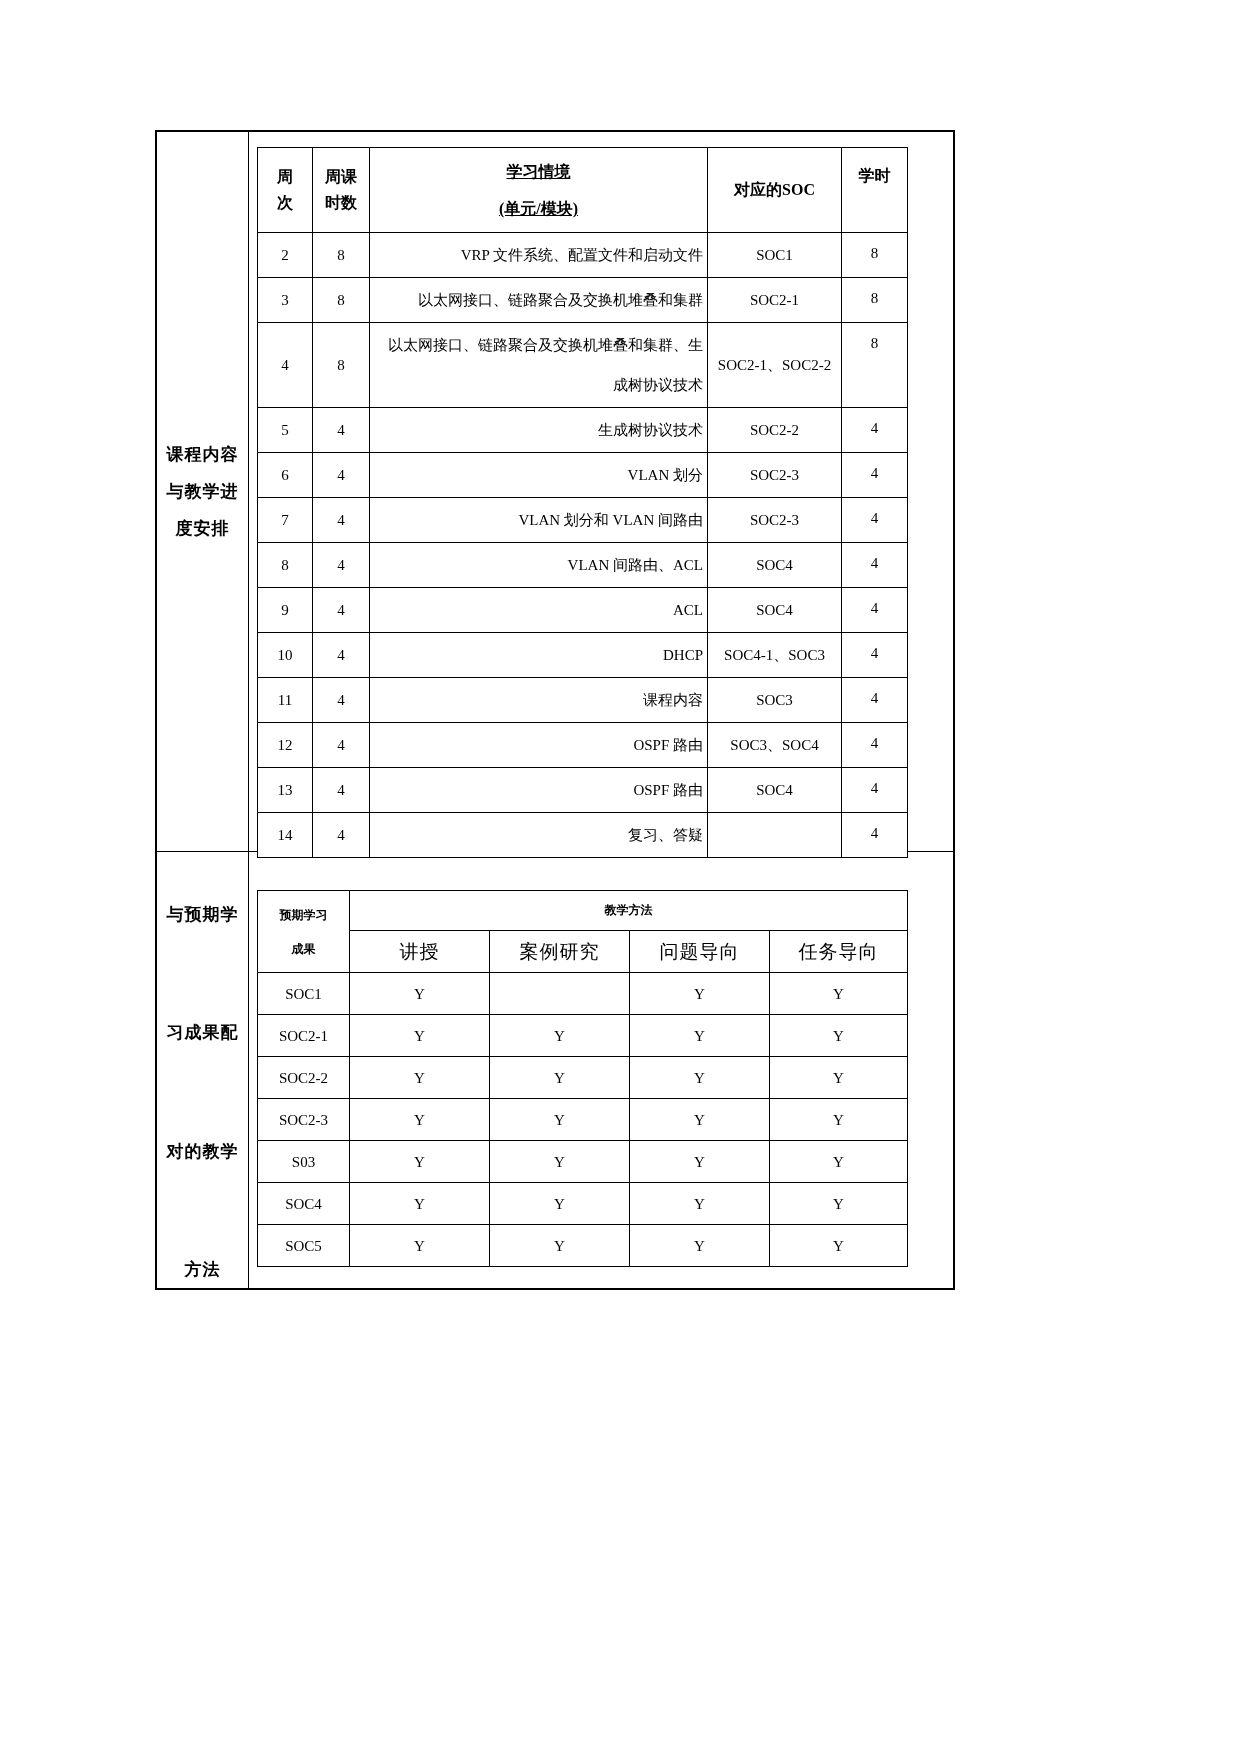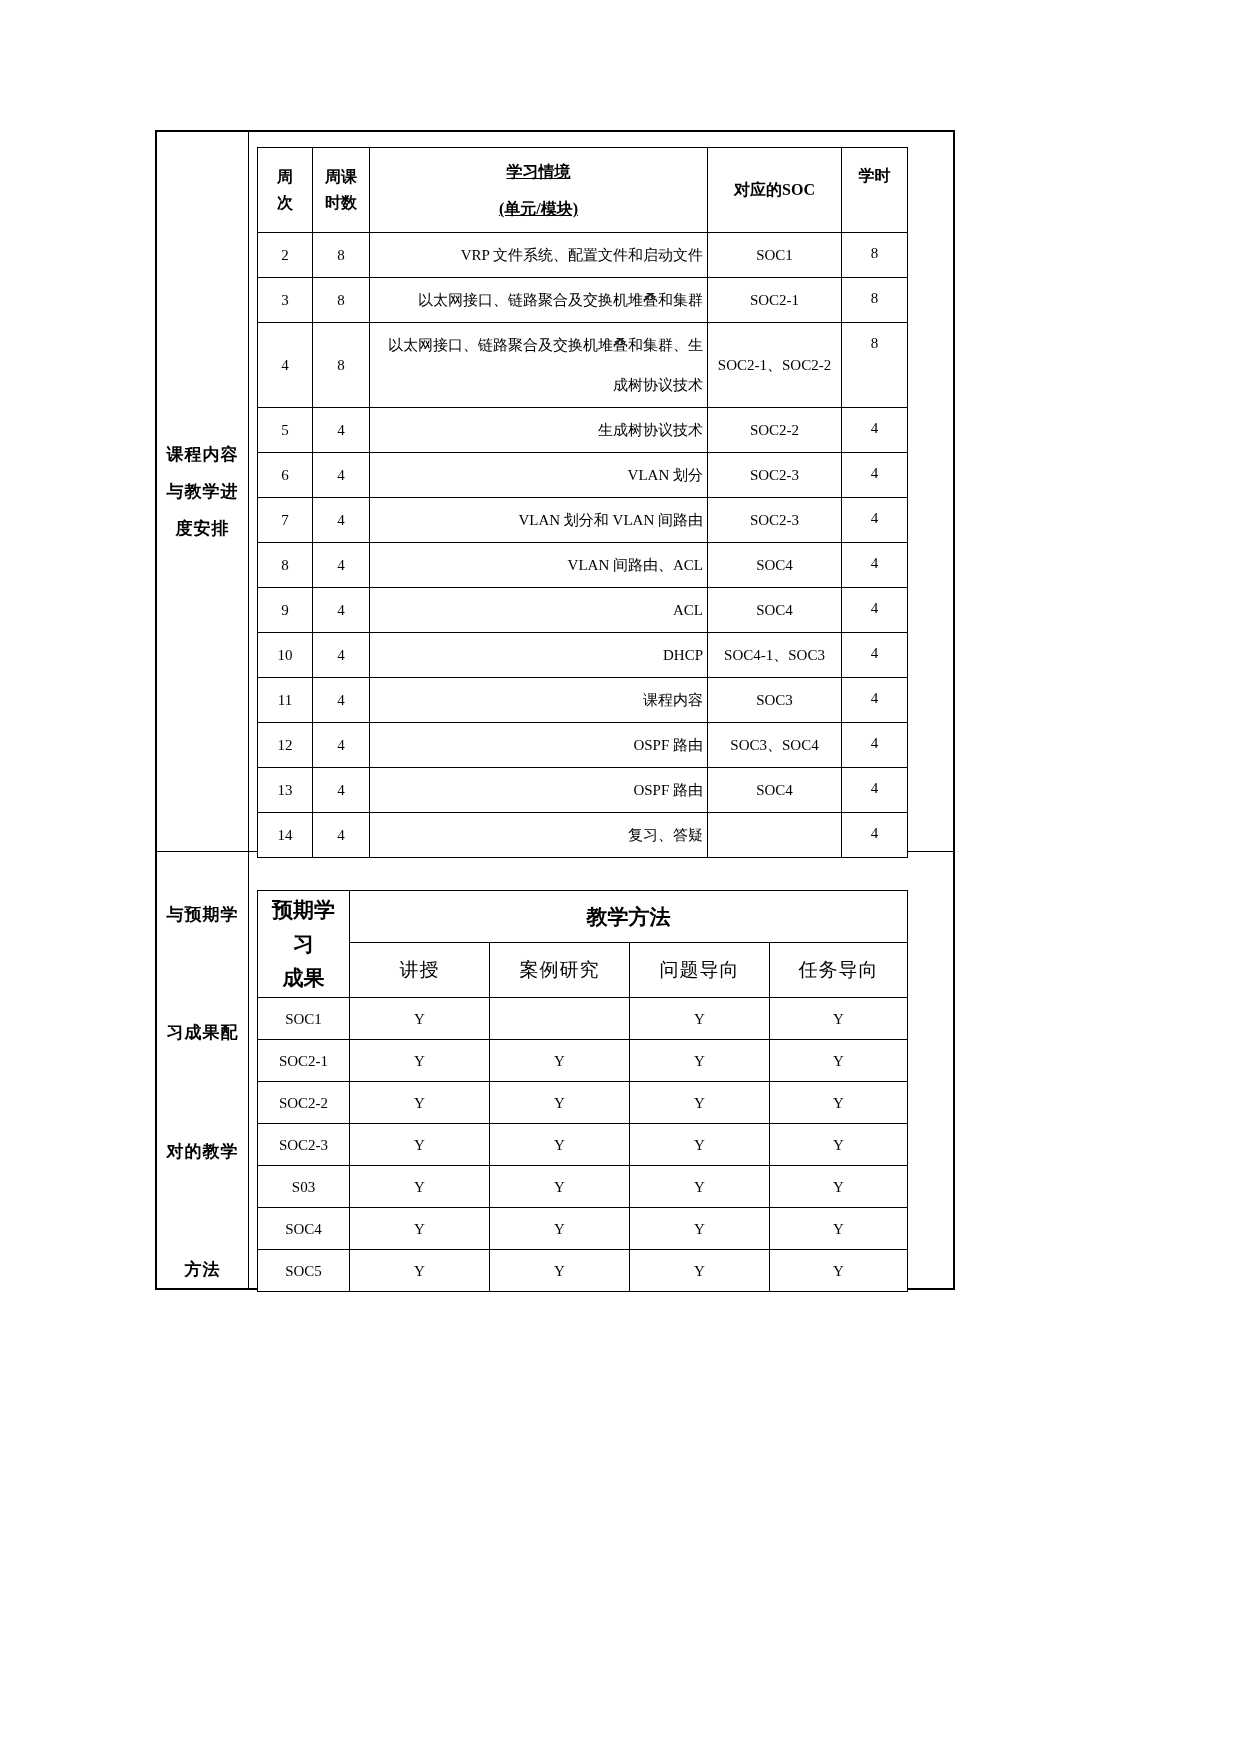--- a/index.html
+++ b/index.html
@@ -59,21 +59,21 @@
   .schedule thead th.tight div { line-height: 26px; }
   .schedule thead th.wide-lines div { line-height: 37px; text-decoration: underline; }
   .schedule thead th.th-hours { vertical-align: top; padding-top: 18px; }
   .schedule tbody td { height: 45px; font-size: 15px; line-height: 34px; }
   .schedule tbody td.c-sit { line-height: 40px; text-align: right; }
   .schedule tbody td.c-hours { vertical-align: top; padding-top: 8px; line-height: 24px; }
   .schedule tbody td.c-soc { font-size: 15px; }
 
   
   .methods { margin: 38px 0 0 8px; width: 650px; }
-  .methods thead th { font-size: 21px; font-weight: bold; }
+  .methods thead th { font-size: 12px; font-weight: bold; }
   .methods thead th.methods-head { height: 40px; }
   .methods thead th.outcome-head div { line-height: 34px; }
   .methods thead tr.method-names th { height: 42px; font-size: 19px; font-weight: normal; letter-spacing: 1px; }
   .methods tbody td { height: 42px; font-size: 15px; line-height: 30px; }
 </style>
 </head>
 <body>
 
 <div class="page">
   <div class="outer">

